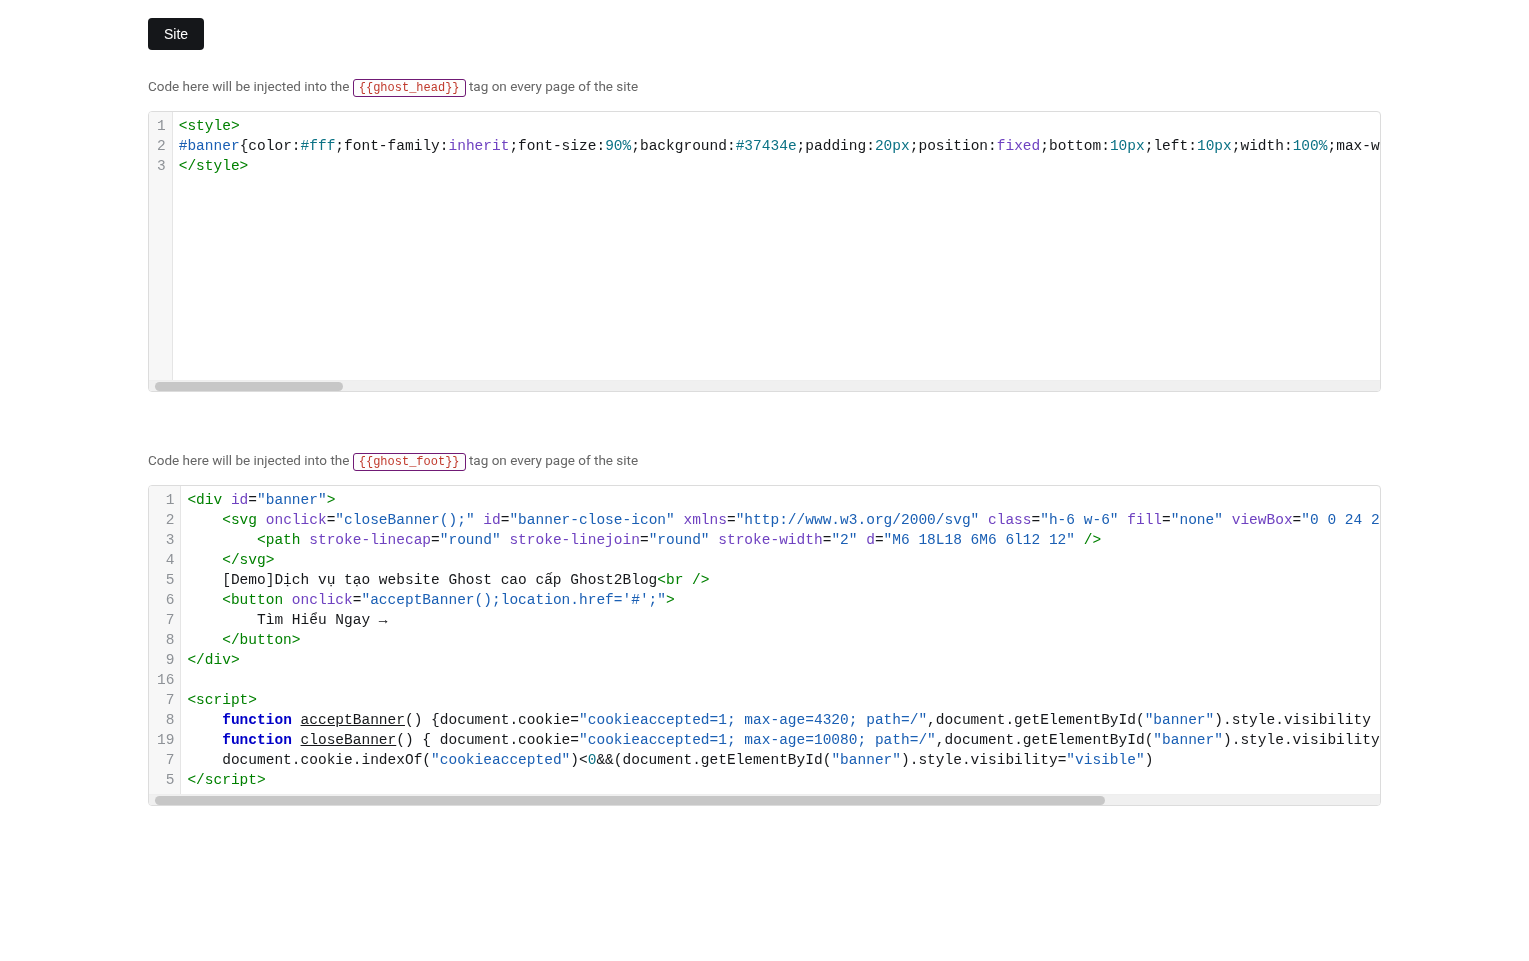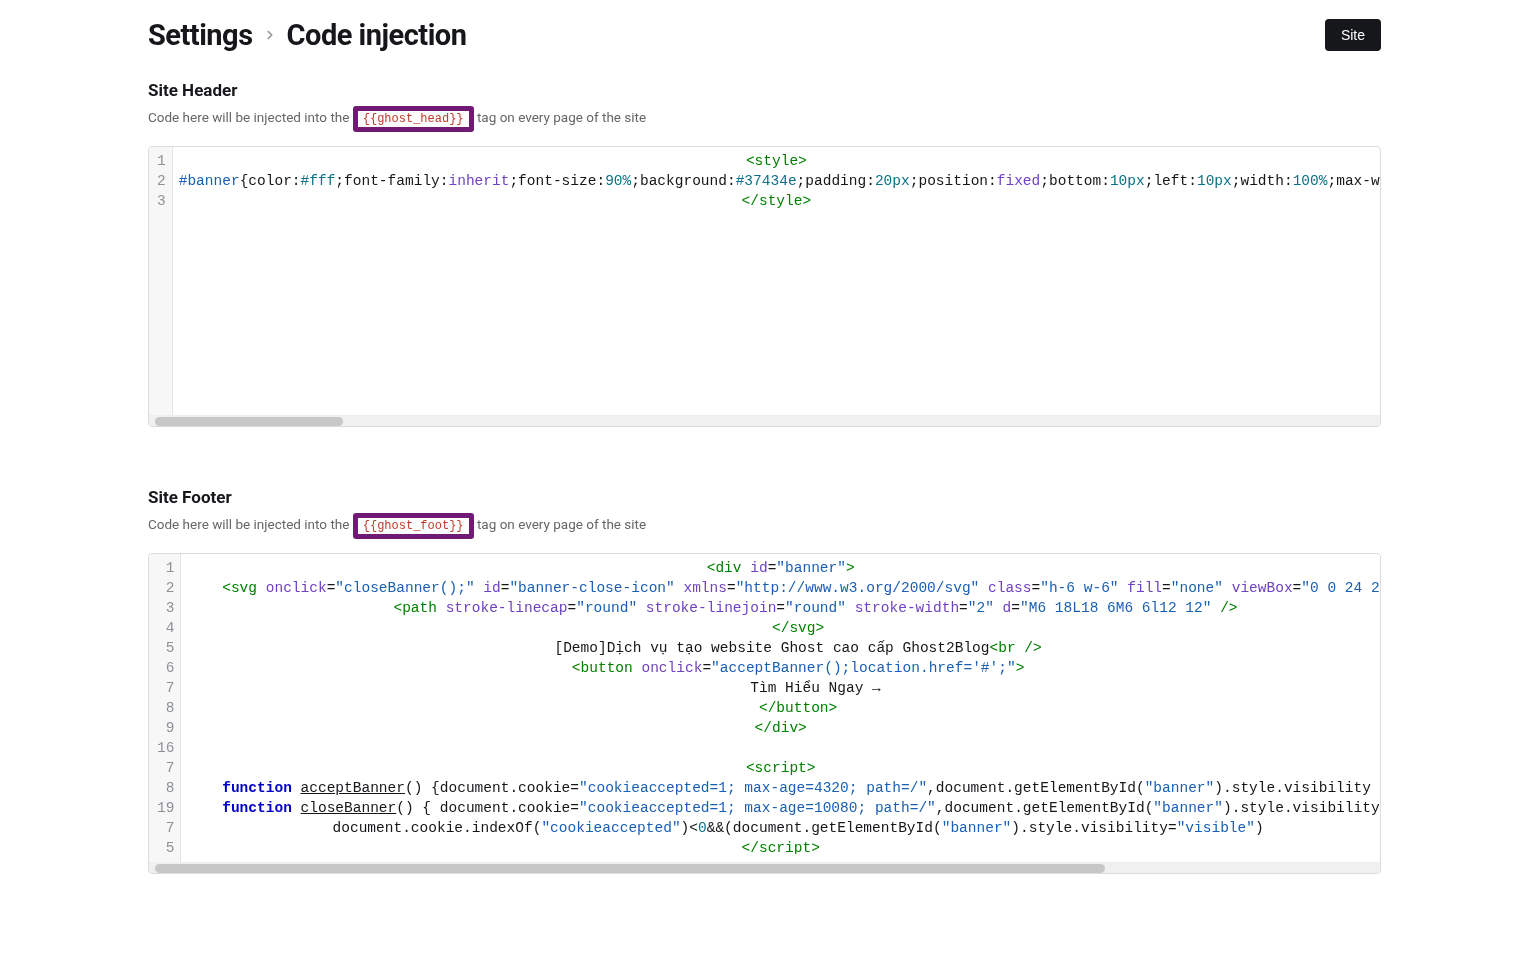--- a/index.html
+++ b/index.html
@@ -4,51 +4,41 @@
 <style>
 * { box-sizing: border-box; margin: 0; padding: 0; }
 body { font-family: -apple-system, BlinkMacSystemFont, "Segoe UI", Roboto, Helvetica, Arial, sans-serif; background: #fff; color: #15171a; padding: 18px 148px 40px 148px; }
 .header { display: flex; align-items: center; justify-content: space-between; margin-bottom: 28px; }
 .breadcrumb { display: flex; align-items: center; gap: 10px; font-size: 29px; font-weight: 700; letter-spacing: -0.5px; }
 .breadcrumb .chevron { color: #999; display: flex; align-items: center; }
 .save-btn { background: #15171a; color: #fff; border: none; border-radius: 4px; padding: 8px 16px; font-size: 14px; font-weight: 500; cursor: pointer; }
 .section { margin-bottom: 60px; }
 .section-title { font-size: 17px; font-weight: 700; margin-bottom: 6px; }
 .section-desc { font-size: 13.5px; color: #666; margin-bottom: 14px; }
-.code-tag { display: inline-block; font-family: Consolas, Monaco, "Courier New", monospace; font-size: 12px; color: #c0392b; border: 5px solid #701a75; border-radius: 3px; padding: 1px 5px; background: #fdfdfd; }
+.code-tag { display: inline-block; font-family: Consolas, Monaco, "Courier New", monospace; font-size: 12px; color: #c0392b; border: 1px solid #701a75; border-radius: 3px; padding: 1px 5px; background: #fdfdfd; }
 .editor { border: 1px solid #dcdcdc; border-radius: 4px; overflow: hidden; position: relative; }
 .editor-body { display: flex; font-family: Consolas, Monaco, "Courier New", monospace; font-size: 14.5px; line-height: 20px; }
 .gutter { background: #f7f7f7; border-right: 1px solid #e5e5e5; color: #8e9297; text-align: right; padding: 4px 6px 4px 8px; user-select: none; min-width: 22px; }
-.code-area { flex: 1; overflow-x: auto; padding: 4px 6px; white-space: pre; text-align: center; }
+.code-area { flex: 1; overflow-x: auto; padding: 4px 6px; white-space: pre; }
 .header-editor .code-area { height: 250px; }
 .footer-editor .code-area { height: 300px; }
 .hscroll { height: 11px; background: #f0f0f0; position: relative; border-top: 1px solid #eee; }
 .hscroll .thumb { position: absolute; top: 1px; height: 9px; background: #c7c7c7; border-radius: 5px; }
 .header-editor .thumb { left: 6px; width: 188px; }
 .footer-editor .thumb { left: 6px; width: 950px; }
 .code-line { height: 20px; }
 </style>
 </head>
 <body>
 
 <div class="header">
-  <div class="breadcrumb">
-    <span>Settings</span>
-    <span class="chevron">
-      <svg width="14" height="14" viewBox="0 0 24 24" fill="none" stroke="#999" stroke-width="3" stroke-linecap="round" stroke-linejoin="round">
-          <polyline points="9 18 15 12 9 6"></polyline>
-        </svg>
-    </span>
-    <span>Code injection</span>
-  </div>
   <button class="save-btn">Site</button>
 </div>
 
 <div class="section">
-  <div class="section-title">Site Header</div>
   <div class="section-desc">
     <span>Code here will be injected into the </span>
     <span class="code-tag">{{ghost_head}}</span>
     <span> tag on every page of the site</span>
   </div>
   <div class="editor header-editor">
     <div class="editor-body">
       <div class="gutter" id="header-gutter">
           <div>1</div>
           <div>2</div>
@@ -66,21 +56,20 @@
         </div>
       <div class="code-area" id="header-code"><div class="code-line"><span style="color:#008000">&lt;style&gt;</span></div><div class="code-line"><span style="color:#1a5fb4">#banner</span><span style="color:#15171a">{</span><span style="color:#15171a">color</span><span style="color:#15171a">:</span><span style="color:#0b7285">#fff</span><span style="color:#15171a">;</span><span style="color:#15171a">font-family</span><span style="color:#15171a">:</span><span style="color:#6f42c1">inherit</span><span style="color:#15171a">;</span><span style="color:#15171a">font-size</span><span style="color:#15171a">:</span><span style="color:#0b7285">90%</span><span style="color:#15171a">;</span><span style="color:#15171a">background</span><span style="color:#15171a">:</span><span style="color:#0b7285">#37434e</span><span style="color:#15171a">;</span><span style="color:#15171a">padding</span><span style="color:#15171a">:</span><span style="color:#0b7285">20px</span><span style="color:#15171a">;</span><span style="color:#15171a">position</span><span style="color:#15171a">:</span><span style="color:#6f42c1">fixed</span><span style="color:#15171a">;</span><span style="color:#15171a">bottom</span><span style="color:#15171a">:</span><span style="color:#0b7285">10px</span><span style="color:#15171a">;</span><span style="color:#15171a">left</span><span style="color:#15171a">:</span><span style="color:#0b7285">10px</span><span style="color:#15171a">;</span><span style="color:#15171a">width</span><span style="color:#15171a">:</span><span style="color:#0b7285">100%</span><span style="color:#15171a">;</span><span style="color:#15171a">max-width</span></div><div class="code-line"><span style="color:#008000">&lt;/style&gt;</span></div></div>
     </div>
     <div class="hscroll">
         <div class="thumb"></div>
       </div>
   </div>
 </div>
 
 <div class="section">
-  <div class="section-title">Site Footer</div>
   <div class="section-desc">
     <span>Code here will be injected into the </span>
     <span class="code-tag">{{ghost_foot}}</span>
     <span> tag on every page of the site</span>
   </div>
   <div class="editor footer-editor">
     <div class="editor-body">
       <div class="gutter" id="footer-gutter">
           <div>1</div>
           <div>2</div>

